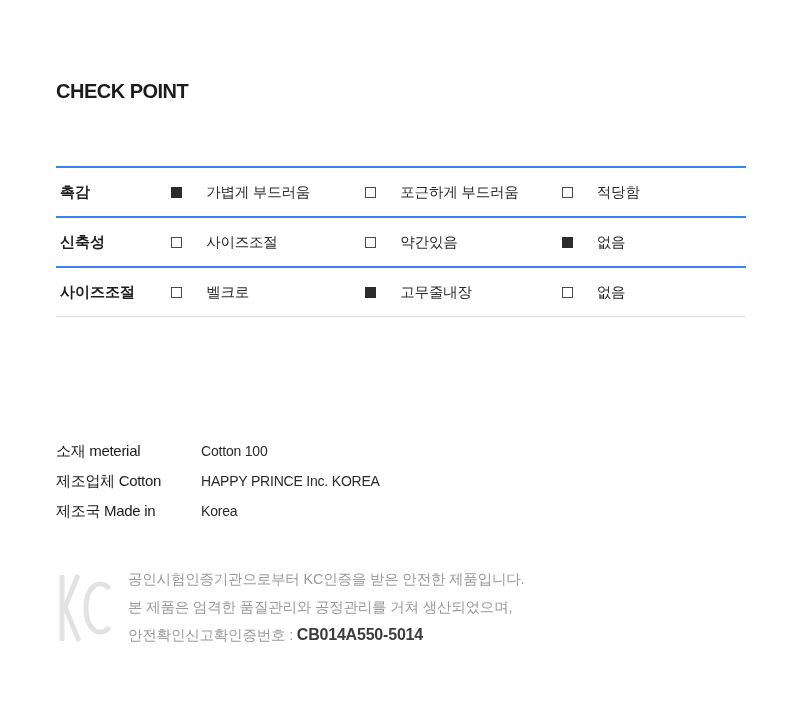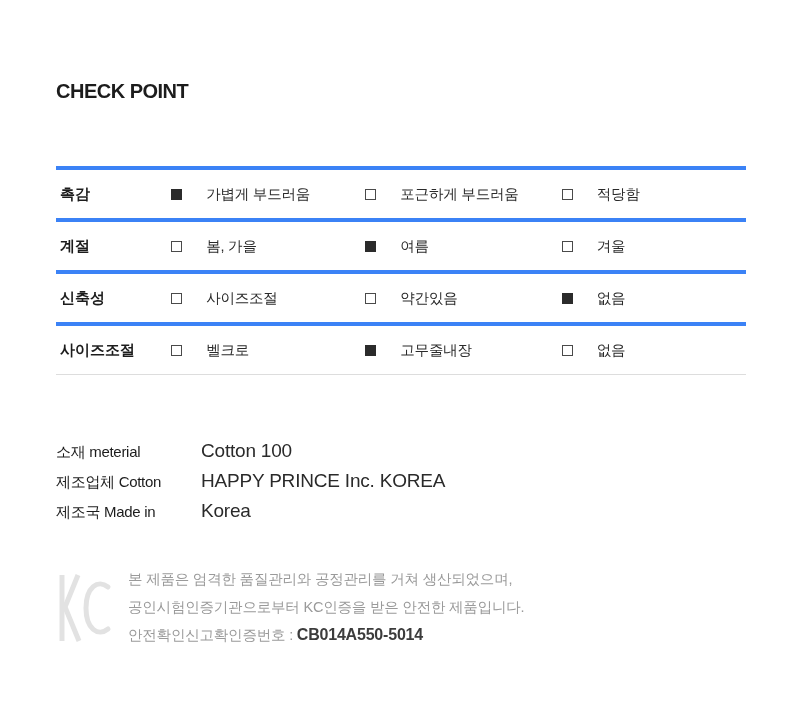--- a/index.html
+++ b/index.html
@@ -30,21 +30,21 @@
     color: #1c1c1c;
   }
   .check-table {
     position: absolute;
     left: 56px;
     top: 166px;
     width: 690px;
     border-collapse: collapse;
   }
   .check-table tr {
-    border-top: 4px solid #3b82f6;
+    border-top: 2px solid #3b82f6;
   }
   .check-table tr:last-child {
     border-bottom: 1px solid #dddddd;
   }
   .check-table td {
     padding: 0;
     height: 48px;
     vertical-align: middle;
     font-size: 14.5px;
     color: #2a2a2a;
@@ -95,21 +95,21 @@
   }
   .material-row {
     display: flex;
     align-items: baseline;
   }
   .material-key {
     width: 145px;
     letter-spacing: -0.3px;
   }
   .material-val {
-    font-size: 19px;
+    font-size: 14px;
     color: #2a2a2a;
     letter-spacing: -0.2px;
   }
 
   .kc-block {
     position: absolute;
     left: 56px;
     top: 565px;
     width: 690px;
     display: flex;
@@ -161,41 +161,20 @@
           </div>
         </td>
         <td class="opt-cell">
           <div class="opt">
             <span class="box"></span>
             <span class="opt-text">적당함</span>
           </div>
         </td>
       </tr>
 
-      <tr>
-        <td class="label-cell">계절</td>
-        <td class="opt-cell">
-          <div class="opt">
-            <span class="box"></span>
-            <span class="opt-text">봄, 가을</span>
-          </div>
-        </td>
-        <td class="opt-cell">
-          <div class="opt">
-            <span class="box checked"></span>
-            <span class="opt-text">여름</span>
-          </div>
-        </td>
-        <td class="opt-cell">
-          <div class="opt">
-            <span class="box"></span>
-            <span class="opt-text">겨울</span>
-          </div>
-        </td>
-      </tr>
 
       <tr>
         <td class="label-cell">신축성</td>
         <td class="opt-cell">
           <div class="opt">
             <span class="box"></span>
             <span class="opt-text">사이즈조절</span>
           </div>
         </td>
         <td class="opt-cell">
@@ -252,19 +231,19 @@
     </div>
   </div>
 
   <div class="kc-block">
     <svg class="kc-mark" viewBox="0 0 58 74" aria-hidden="true">
       <path d="M6 4 L6 70" stroke="#e2e2e2" stroke-width="5" fill="none"></path>
       <path d="M22 4 L9 36 L23 70" stroke="#e2e2e2" stroke-width="5" fill="none" stroke-linejoin="round"></path>
       <path d="M52 16 C42 8, 30 16, 30 37 C30 58, 42 66, 52 58" stroke="#e2e2e2" stroke-width="5" fill="none" stroke-linecap="round"></path>
     </svg>
     <div class="kc-text">
+      <div class="cert-line">공인시험인증기관으로부터 KC인증을 받은 안전한 제품입니다.</div>
       <div class="cert-line">본 제품은 엄격한 품질관리와 공정관리를 거쳐 생산되었으며,</div>
-      <div class="cert-line">공인시험인증기관으로부터 KC인증을 받은 안전한 제품입니다.</div>
       <div class="cert-line"><span>안전확인신고확인증번호 : </span><span class="cert-number">CB014A550-5014</span></div>
     </div>
   </div>
 
 </div>
 
 </body></html>

